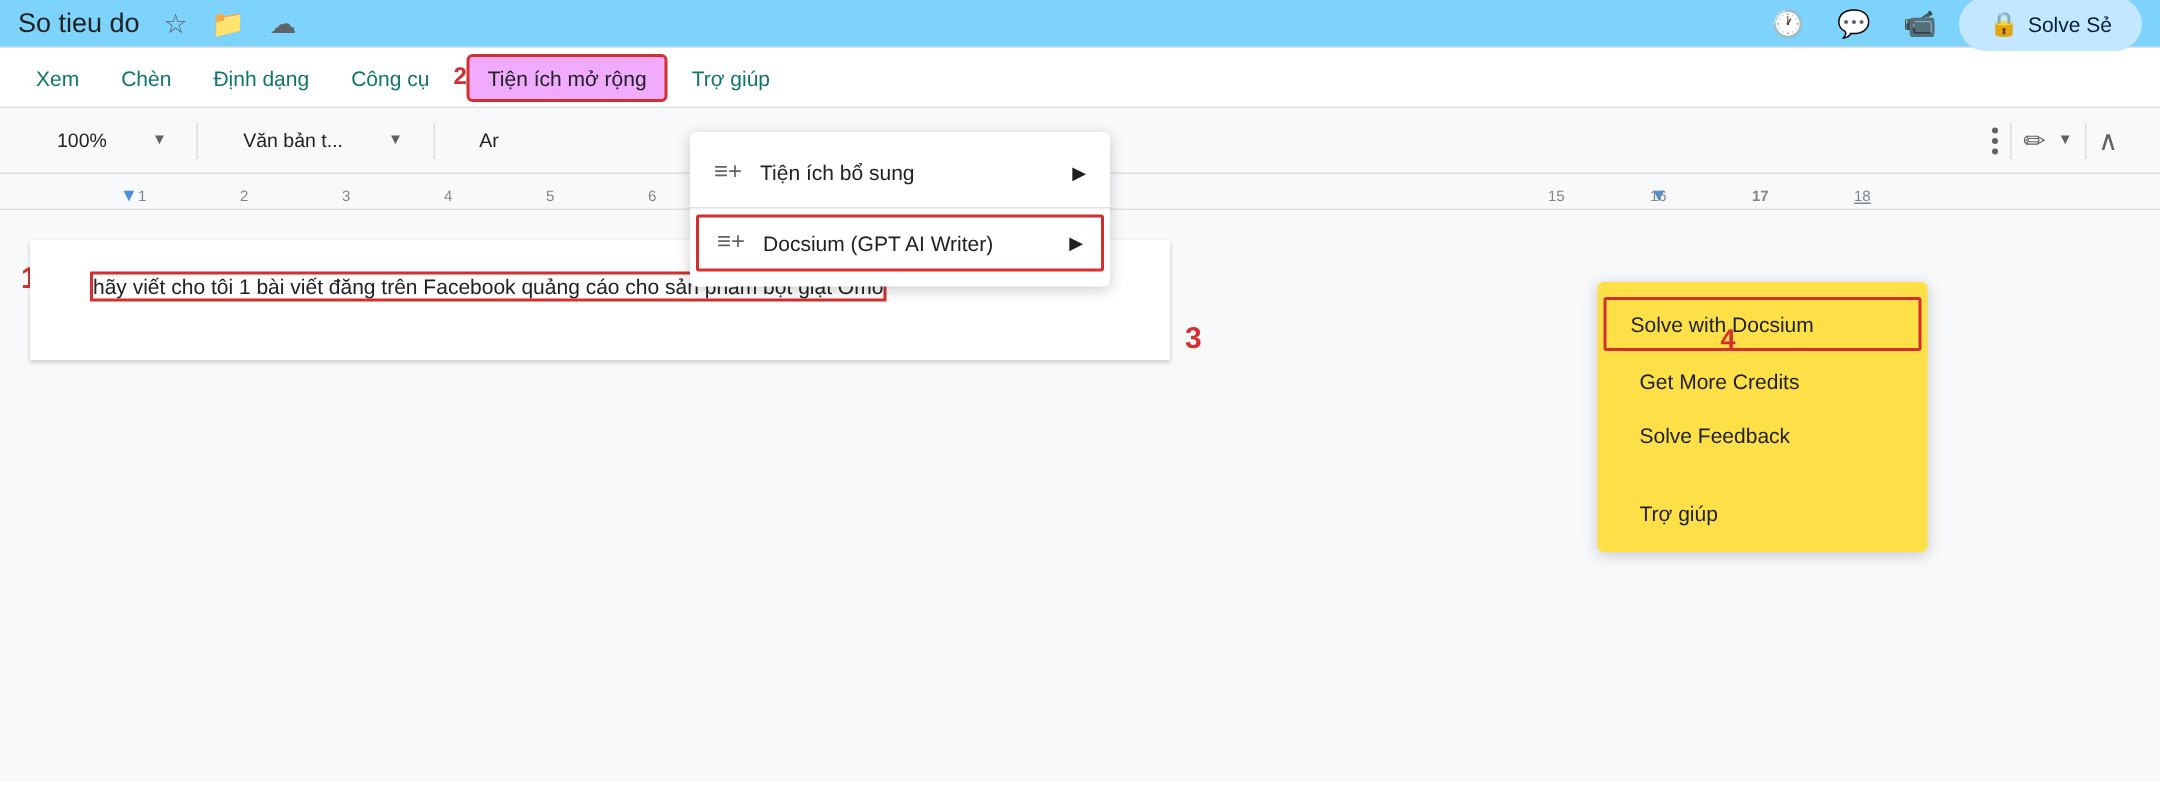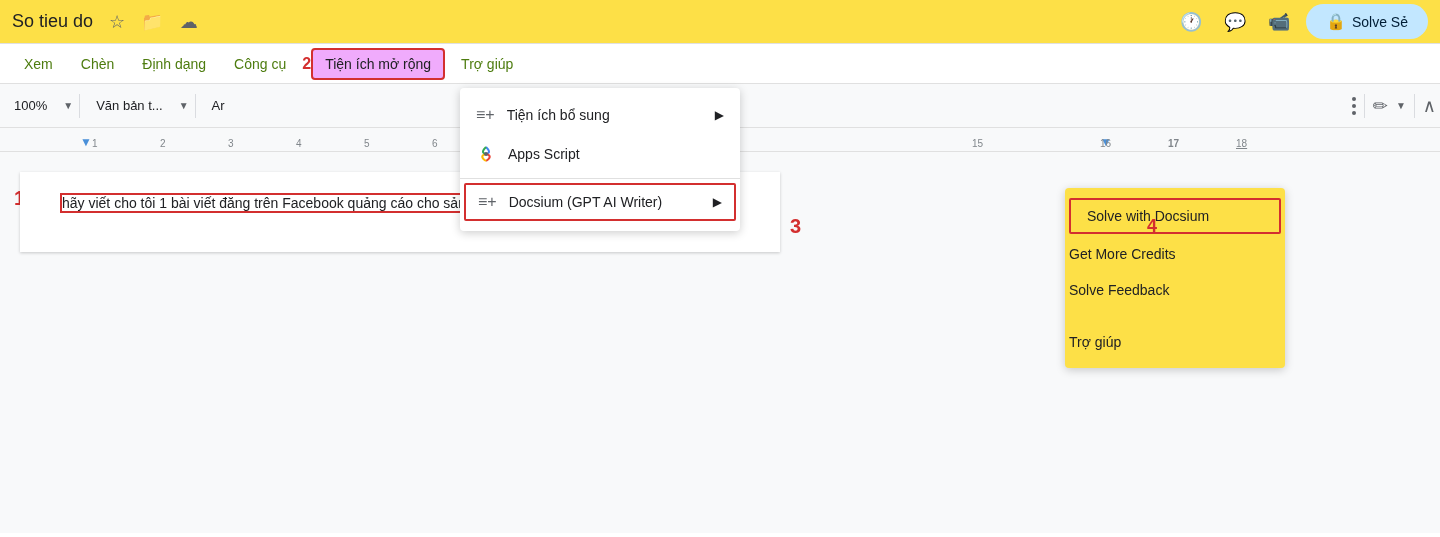--- a/index.html
+++ b/index.html
@@ -9,23 +9,23 @@
       width: 1440px;
       height: 537px;
       overflow: hidden;
       position: relative;
     }
 
     
     .top-bar {
       display: flex;
       align-items: center;
-      height: 44px;
+      height: 32px;
       padding: 0 12px;
-      background: #fde047;
+      background: #7dd3fc;
       border-bottom: 1px solid #e0e0e0;
       gap: 16px;
     }
 
     .doc-title {
       font-size: 18px;
       color: #202124;
       font-weight: 500;
     }
 
@@ -71,43 +71,43 @@
       height: 40px;
       padding: 0 12px;
       background: #fff;
       border-bottom: 1px solid #e0e0e0;
       gap: 4px;
     }
 
     .menu-item {
       padding: 6px 12px;
       font-size: 14px;
-      color: #4d7c0f;
+      color: #0f766e;
       cursor: pointer;
       border-radius: 4px;
       border: none;
       background: transparent;
       white-space: nowrap;
     }
 
     .menu-item.active {
       background: #f0abfc;
       border: 2px solid #d32f2f;
       color: #202124;
     }
 
     
     .toolbar {
       display: flex;
       align-items: center;
       height: 44px;
-      padding: 0 4px;
+      padding: 0 28px;
       background: #f8f9fa;
       border-bottom: 1px solid #e0e0e0;
-      gap: 6px;
+      gap: 20px;
     }
 
     .toolbar-item {
       padding: 4px 10px;
       font-size: 13px;
       color: #202124;
       cursor: pointer;
       border-radius: 4px;
       border: none;
       background: transparent;
@@ -242,21 +242,21 @@
       border-radius: 4px;
       box-shadow: 0 2px 10px rgba(0,0,0,0.2);
       min-width: 220px;
       padding: 8px 0;
       margin-top: 32px;
     }
 
     .sub-item {
       display: flex;
       align-items: center;
-      padding: 10px 4px;
+      padding: 10px 28px;
       font-size: 14px;
       color: #202124;
       cursor: pointer;
       white-space: nowrap;
     }
 
     .sub-item.highlighted {
       border: 2px solid #d32f2f;
       margin: 2px 4px;
       border-radius: 2px;
@@ -374,21 +374,21 @@
 
 <div class="ruler">
   <div class="ruler-content">
     <span class="ruler-triangle" style="position:absolute;left:68px;bottom:2px;">▼</span>
     <span class="ruler-mark" style="left:80px;">1</span>
     <span class="ruler-mark" style="left:148px;">2</span>
     <span class="ruler-mark" style="left:216px;">3</span>
     <span class="ruler-mark" style="left:284px;">4</span>
     <span class="ruler-mark" style="left:352px;">5</span>
     <span class="ruler-mark" style="left:420px;">6</span>
-    <span class="ruler-mark" style="left:960px;">15</span>
+    <span class="ruler-mark" style="left:1020px;">15</span>
     <span class="ruler-triangle" style="position:absolute;left:1088px;bottom:2px;">▼</span>
     <span class="ruler-mark" style="left:1088px;">16</span>
     <span class="ruler-mark" style="left:1156px;font-weight:bold;">17</span>
     <span class="ruler-mark" style="left:1224px;text-decoration:underline;">18</span>
   </div>
 </div>
 
 <div class="doc-area">
 
   <span class="step-badge" style="position:absolute;top:35px;left:14px;font-size:20px;">1</span>
@@ -400,34 +400,20 @@
 
 <div class="dropdown-container">
   <div class="dropdown-menu">
 
     <div class="dropdown-item">
       <span style="font-size:16px;color:#5f6368;">≡+</span>
       <span>Tiện ích bổ sung</span>
       <span class="arrow">▶</span>
     </div>
 
-    <div class="dropdown-item">
-      <span class="apps-script-icon">
-
-        <svg width="18" height="18" viewBox="0 0 18 18">
-          <circle cx="9" cy="9" r="8" fill="none"></circle>
-          <path d="M9 2 C12 5, 14 8, 9 9" stroke="#4285f4" stroke-width="2" fill="none"></path>
-          <path d="M9 9 C14 10, 14 13, 9 16" stroke="#ea4335" stroke-width="2" fill="none"></path>
-          <path d="M9 9 C4 10, 4 13, 9 16" stroke="#fbbc04" stroke-width="2" fill="none"></path>
-          <path d="M9 2 C6 5, 4 8, 9 9" stroke="#34a853" stroke-width="2" fill="none"></path>
-          <circle cx="9" cy="9" r="2" fill="#5f6368"></circle>
-        </svg>
-      </span>
-      <span>Apps Script</span>
-    </div>
     <div class="dropdown-divider"></div>
 
     <div class="dropdown-item highlighted">
       <span class="docsium-icon">≡+</span>
       <span>Docsium (GPT AI Writer)</span>
       <span class="arrow">▶</span>
     </div>
   </div>
 </div>
 

